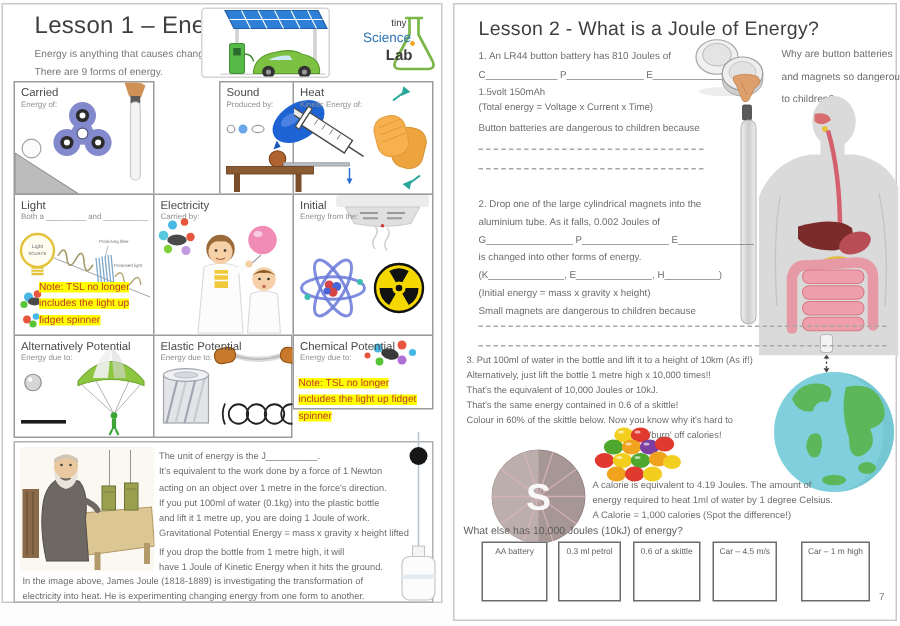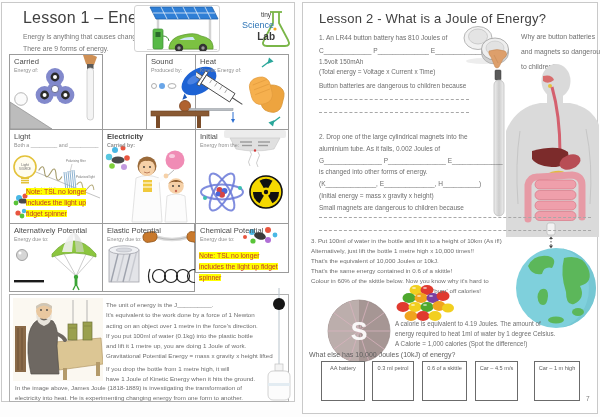--- a/index.html
+++ b/index.html
@@ -185,21 +185,21 @@
         <circle cx="8" cy="83" r="2.6" fill="#e8553f"></circle>
           <circle cx="14" cy="81" r="2.2" fill="#49b8e5"></circle>
         <circle cx="12" cy="86" r="2.4" fill="#58c438"></circle>
       </g>
     </svg>
     <div class="note" style="left:16px;top:56px;width:76px;">
       <span>Note: TSL no longer includes the light up fidget spinner</span>
     </div>
   </div>
 
-  <div class="cell" style="left:100px;top:126px;width:94px;height:122px;font-weight:bold;">
+  <div class="cell" style="left:100px;top:126px;width:94px;height:122px;">
     <div class="cellTitle">Electricity</div>
     <div class="cellLabel">Carried by:</div>
     <svg class="cellArt" width="92" height="93" viewBox="0 0 92 93">
       <g>
         <circle cx="12" cy="20" r="3" fill="#49b8e5"></circle>
           <circle cx="20" cy="18" r="2.5" fill="#e8553f"></circle>
         <ellipse cx="15" cy="30" rx="6.5" ry="3.6" fill="#4a4a4a"></ellipse>
         <circle cx="6" cy="27" r="3.2" fill="#58c7e0"></circle>
           <circle cx="24" cy="28" r="2.8" fill="#e8553f"></circle>
         <circle cx="9" cy="36" r="2.8" fill="#7fd13b"></circle>

